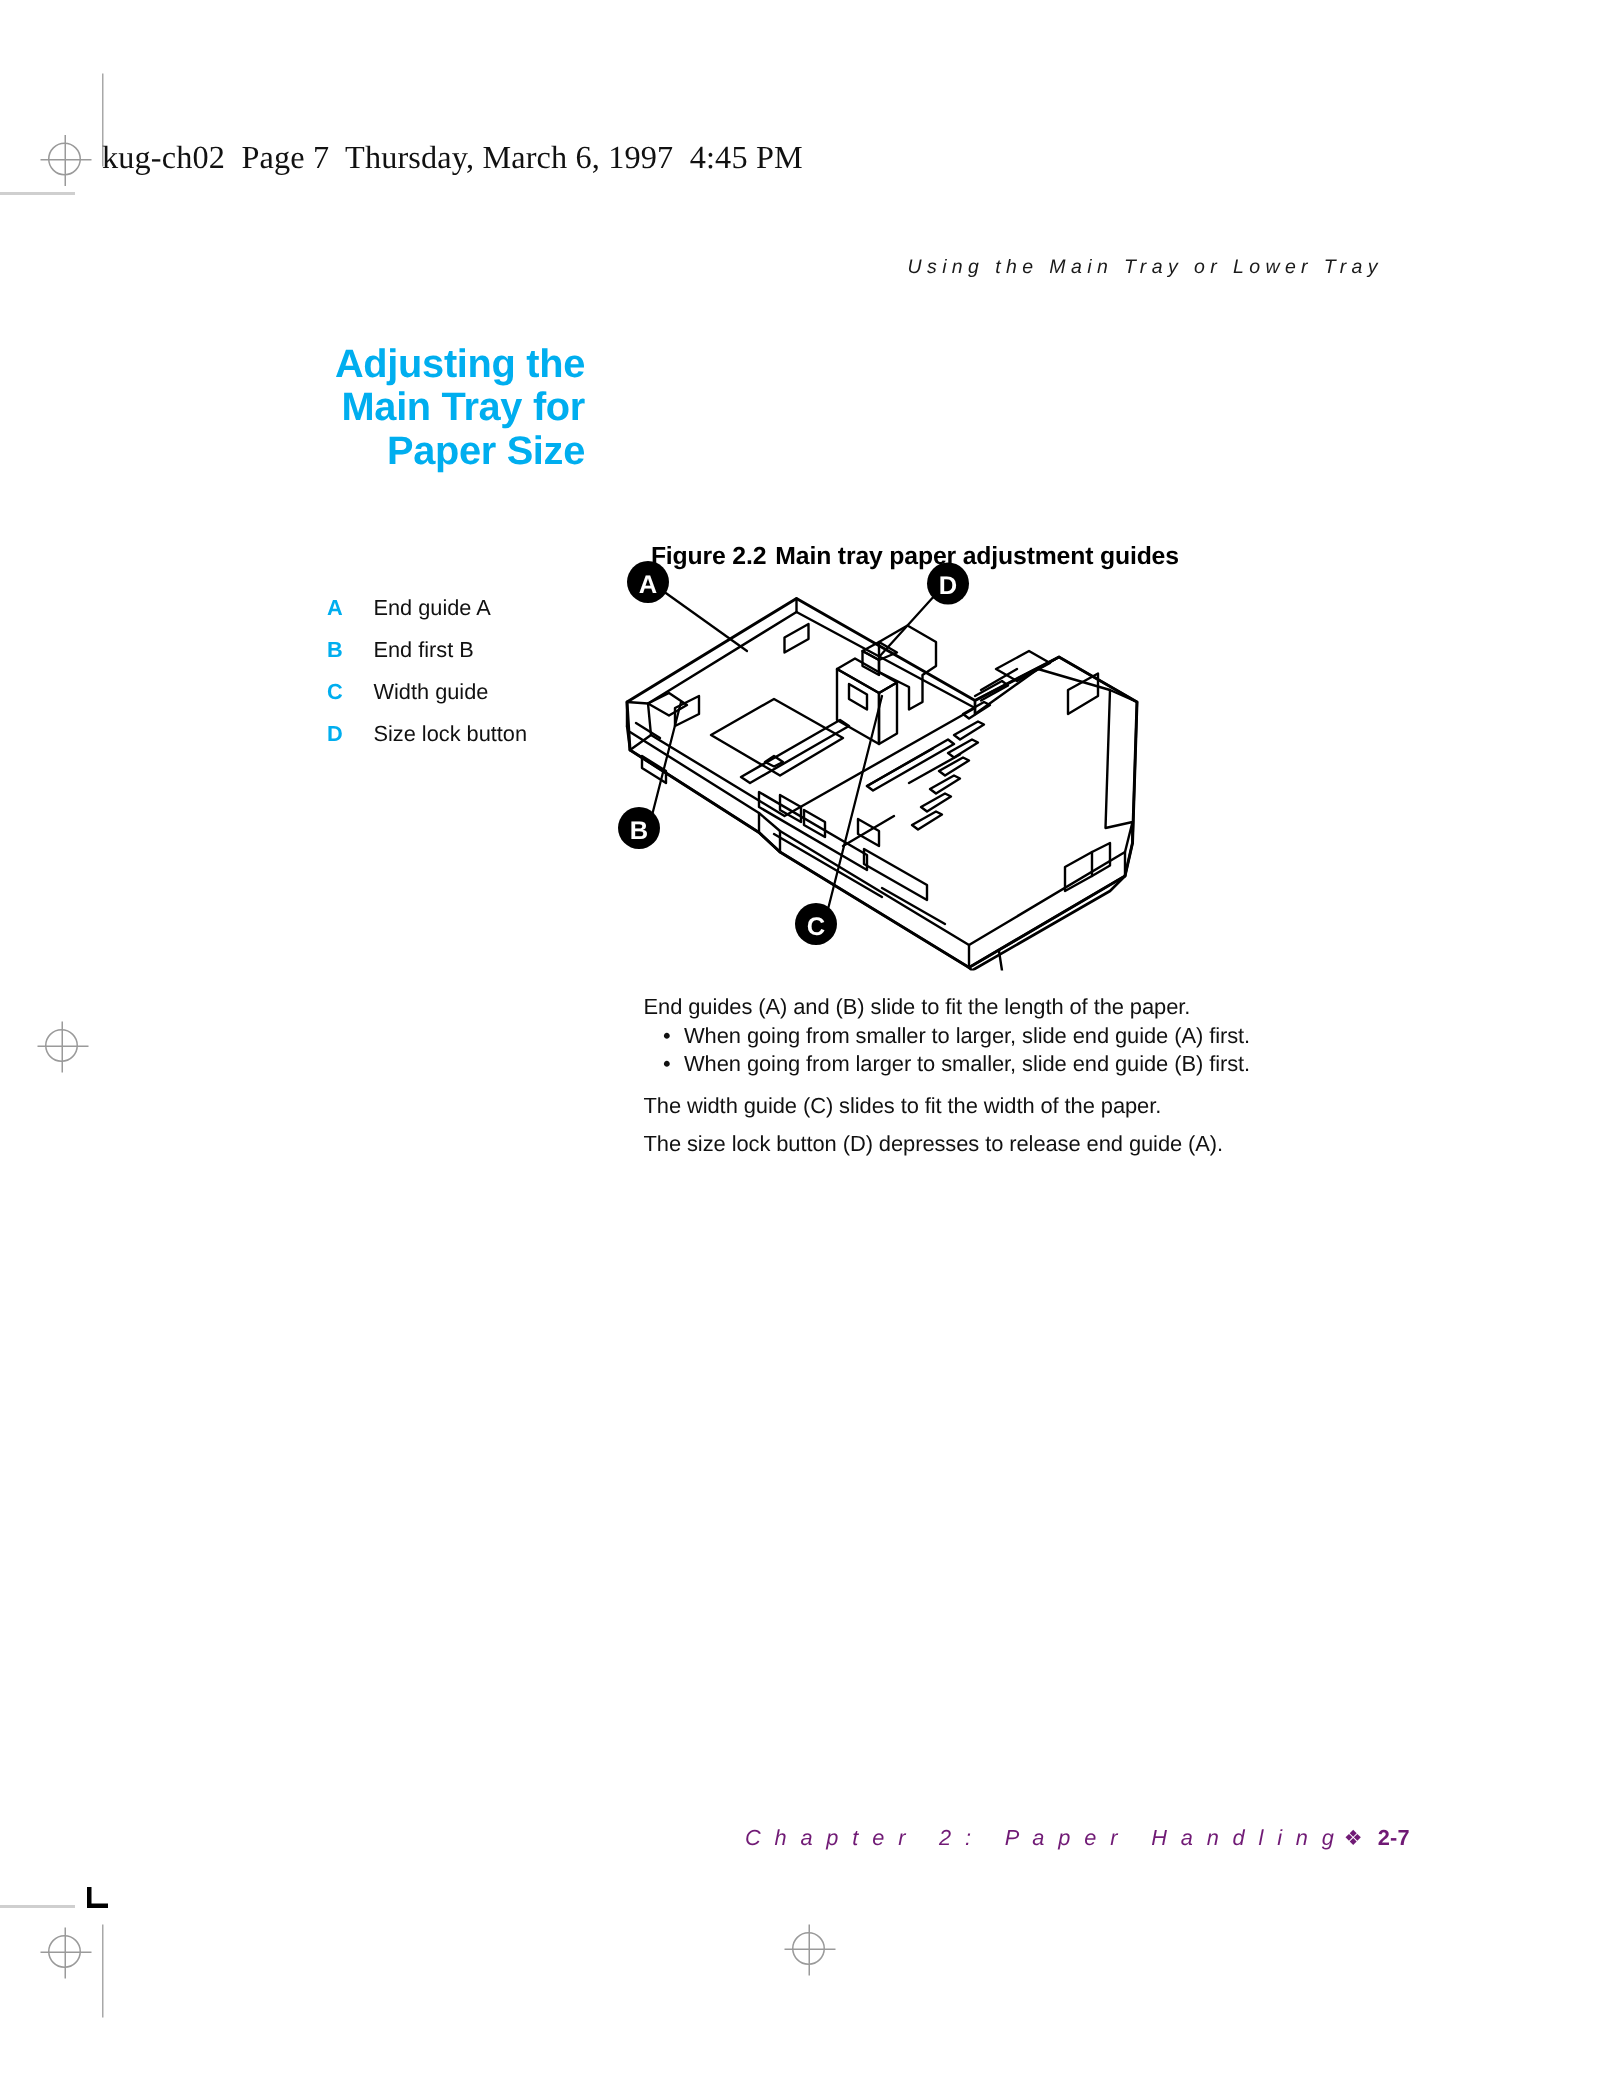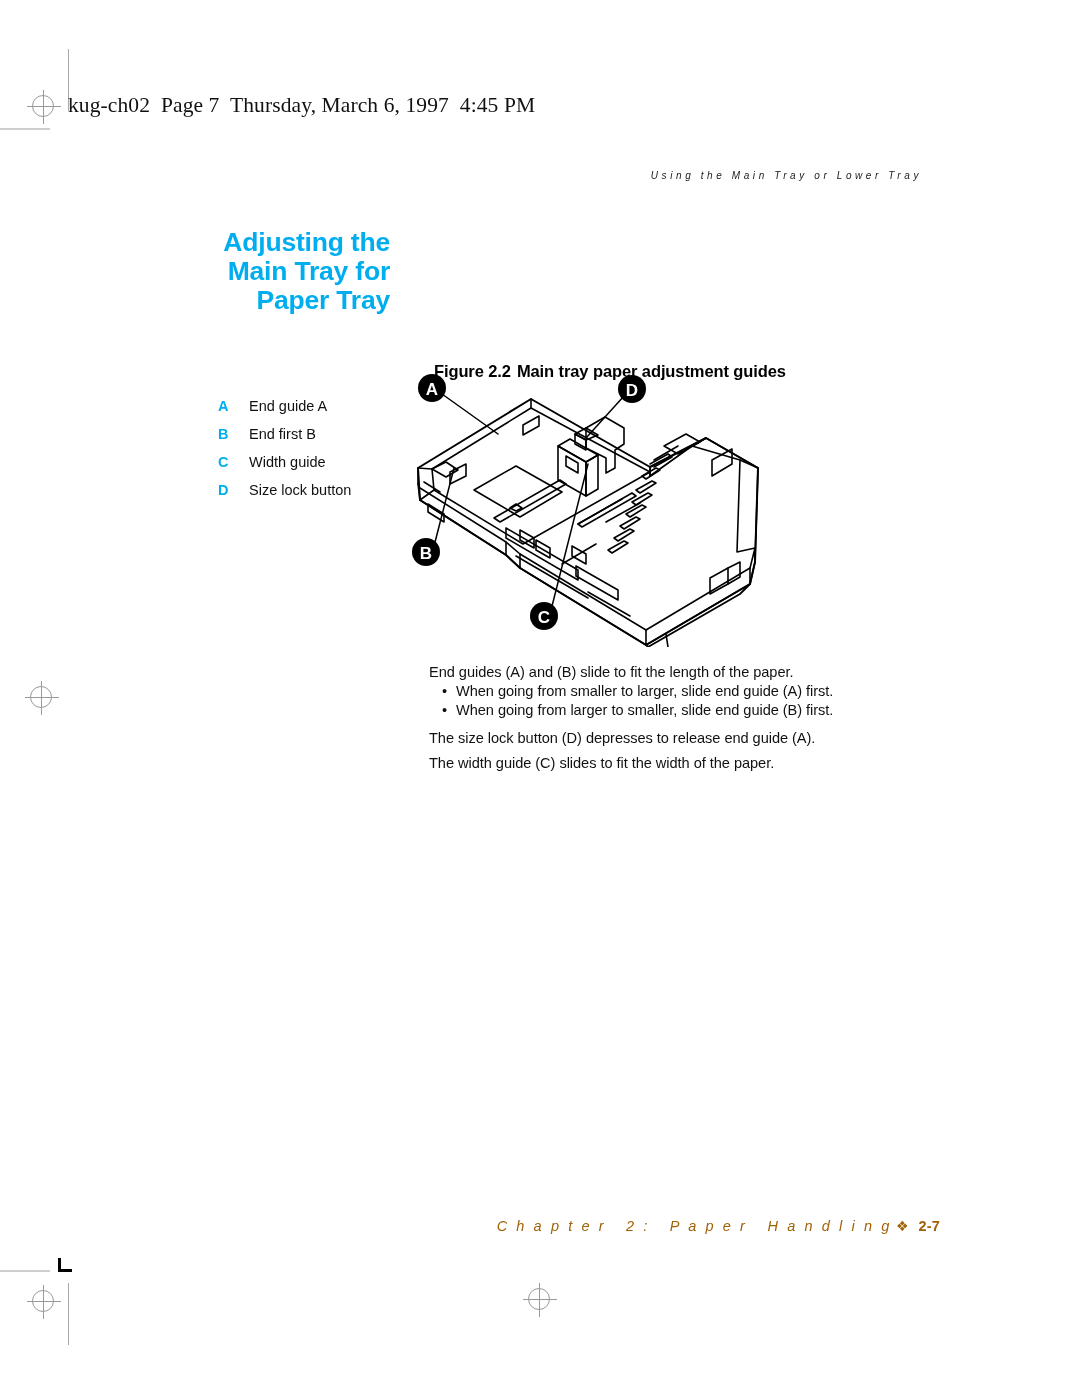--- a/index.html
+++ b/index.html
@@ -88,21 +88,21 @@
   
   .runhead {
     position: absolute;
     left: 0;
     top: 170px;
     width: 922px;
     text-align: right;
     font-family: "Liberation Sans", sans-serif;
     font-style: italic;
     font-weight: 400;
-    font-size: 10px;
+    font-size: 13px;
     letter-spacing: 3.6px;
     color: #1a1a1a;
   }
 
   
   .thumbtab {
     position: absolute;
     left: 955px;
     top: 375px;
     width: 130px;
@@ -213,21 +213,21 @@
   }
 
   
   .footer {
     position: absolute;
     left: 0;
     top: 1199px;
     width: 940px;
     text-align: right;
     white-space: pre;
-    color: #a16207;
+    color: #701a75;
   }
   .footer .chap {
     font-style: italic;
     font-size: 14.5px;
     letter-spacing: 2.6px;
   }
   .footer .floret {
     font-size: 14px;
     letter-spacing: 0;
     margin: 0 10px 0 4px;
@@ -298,21 +298,21 @@
 
   <div class="fileheader">kug-ch02  Page 7  Thursday, March 6, 1997  4:45 PM</div>
 
   <div class="runhead">Using the Main Tray or Lower Tray</div>
 
   <div class="thumbtab"></div>
 
   <div class="section-heading">
     <span>Adjusting the</span>
     <span>Main Tray for</span>
-    <span>Paper Tray</span>
+    <span>Paper Size</span>
   </div>
 
   <div class="fig-caption">
     <span class="num">Figure 2.2</span><span>Main tray paper adjustment guides</span>
   </div>
 
   <div class="legend">
     <div class="legend-row">
       <span class="key">A</span>
       <span class="lbl">End guide A</span>
@@ -441,21 +441,21 @@
       </g>
     </svg>
   </div>
 
   <div class="body-copy">
     <p class="para tight">End guides (A) and (B) slide to fit the length of the paper.</p>
     <ul class="bullets">
       <li><span class="dot">•</span><span>When going from smaller to larger, slide end guide (A) first.</span></li>
       <li><span class="dot">•</span><span>When going from larger to smaller, slide end guide (B) first.</span></li>
     </ul>
+    <p class="para">The width guide (C) slides to fit the width of the paper.</p>
     <p class="para">The size lock button (D) depresses to release end guide (A).</p>
-    <p class="para">The width guide (C) slides to fit the width of the paper.</p>
   </div>
 
   <div class="footer">
     <span class="chap">C h a p t e r   2 :   P a p e r   H a n d l i n g</span><span class="floret">❖</span><span class="pageno">2-7</span>
   </div>
 
 </div>
 
 </body></html>

